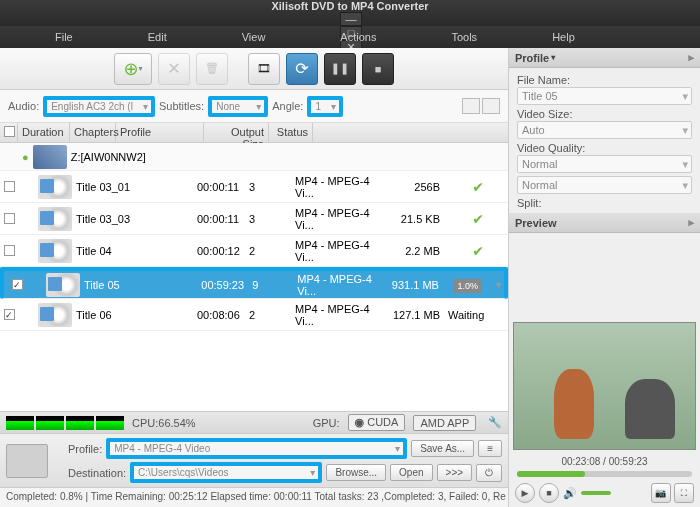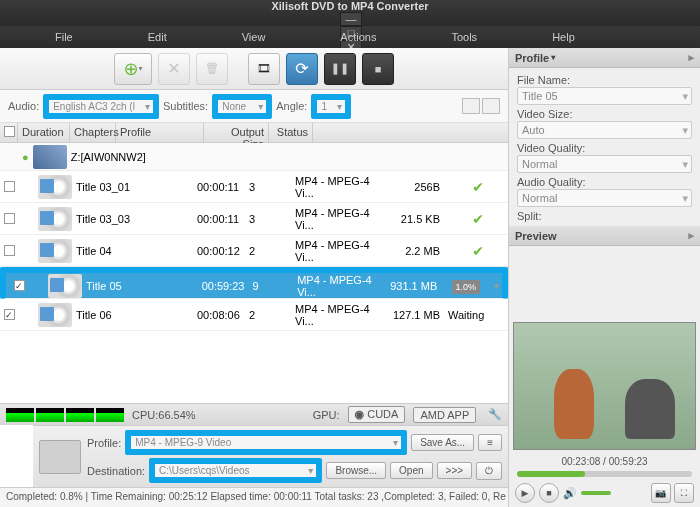--- a/index.html
+++ b/index.html
@@ -12,21 +12,21 @@
 .menubar span{margin-right:28px;cursor:pointer;padding-left:47px;}
 .main{display:flex;height:459px;}
 .left{width:508px;display:flex;flex-direction:column;background:#fff;}
 .right{width:192px;background:#efefef;border-left:1px solid #ccc;display:flex;flex-direction:column;}
 .toolbar{height:42px;background:linear-gradient(#fafafa,#e8e8e8);display:flex;align-items:center;justify-content:center;gap:6px;border-bottom:1px solid #ccc;}
 .tbtn{width:32px;height:32px;border:1px solid #bbb;border-radius:3px;background:linear-gradient(#fff,#e0e0e0);display:flex;align-items:center;justify-content:center;cursor:pointer;}
 .tbtn.lg{width:38px;}
 .tbtn.blue{background:linear-gradient(#5aa6d8,#3a7ab0);border-color:#2a6a9a;}
 .tbtn.dark{background:linear-gradient(#505050,#303030);border-color:#222;}
 .optbar{height:26px;display:flex;align-items:center;padding:16px 8px;gap:4px;border-bottom:1px solid #ddd;background:#f8f8f8;color:#666;}
-.sel{border:6px solid #0ea5e9;background:#f5f5f5;padding:1px 18px 1px 4px;border-radius:2px;color:#888;min-width:60px;font-size:10px;position:relative;}
+.sel{border:4px solid #0ea5e9;background:#f5f5f5;padding:1px 18px 1px 4px;border-radius:2px;color:#888;min-width:60px;font-size:10px;position:relative;}
 .sel::after{content:"▾";position:absolute;right:3px;color:#999;}
 .thead{height:20px;background:linear-gradient(#f0f0f0,#e0e0e0);display:flex;border-bottom:1px solid #ccc;font-size:10px;color:#444;}
 .thead>div{border-right:1px solid #ccc;padding:3px 4px;}
 .c-chk{width:18px;}
 .c-name{width:175px;}
 .c-dur{width:52px;}
 .c-chap{width:46px;}
 .c-prof{width:88px;}
 .c-size{width:65px;text-align:right;}
 .c-stat{width:44px;text-align:right;}
@@ -40,21 +40,21 @@
 .titleicon::before{content:"";position:absolute;left:2px;top:4px;width:14px;height:14px;background:#5a9ad5;border-radius:1px;}
 .chk{width:11px;height:11px;border:1px solid #999;background:#fff;}
 .chk.on::after{content:"✓";font-size:9px;color:#333;position:relative;top:-2px;}
 .status-ok{color:#6cbb3c;font-size:14px;}
 .status-pct{background:#888;color:#fff;font-size:9px;padding:2px 4px;border-radius:0;}
 .cpubar{height:22px;background:linear-gradient(#e8e8e8,#d8d8d8);display:flex;align-items:center;padding:0 6px;gap:8px;border-top:1px solid #ccc;font-size:10px;color:#555;}
 .cpugraph{display:flex;gap:2px;}
 .cpuc{width:28px;height:14px;background:#000;position:relative;overflow:hidden;}
 .cpuc::after{content:"";position:absolute;bottom:0;left:0;right:0;height:60%;background:linear-gradient(#0f0,#0a0);}
 .gpuchip{border:1px solid #999;padding:1px 6px;border-radius:2px;background:#f0f0f0;}
-.profbar{padding:4px 6px;background:linear-gradient(#f0f0f0,#e0e0e0);display:flex;align-items:center;gap:6px;border-top:1px solid #ccc;margin-left:33px;}
+.profbar{padding:4px 6px;background:linear-gradient(#f0f0f0,#e0e0e0);display:flex;align-items:center;gap:20px;border-top:1px solid #ccc;}
 .profbar .icon{width:42px;height:34px;background:#d0d0d0;border:1px solid #aaa;border-radius:2px;}
 .profbar .rows2{flex:1;display:flex;flex-direction:column;gap:3px;}
 .profbar .r{display:flex;align-items:center;gap:4px;font-size:10px;color:#555;}
 .btn{border:1px solid #aaa;background:linear-gradient(#fff,#e4e4e4);padding:2px 8px;border-radius:2px;color:#555;cursor:pointer;font-size:10px;}
 .statusbar{height:20px;background:#f4f4f4;border-top:1px solid #ccc;font-size:10px;color:#555;padding:3px 6px;white-space:nowrap;overflow:hidden;}
 .panelh{height:20px;background:linear-gradient(#e0e0e0,#d0d0d0);border-bottom:1px solid #bbb;display:flex;align-items:center;padding:0 6px;font-weight:bold;color:#444;}
 .panelh .arr{margin-left:auto;color:#888;}
 .propbody{padding:4px 8px;font-size:10px;color:#555;}
 .propbody .lbl{margin-top:2px;}
 .propbody .val{border:1px solid #ccc;background:#f8f8f8;padding:2px 4px;margin:1px 0 3px;border-radius:2px;color:#888;position:relative;}
@@ -239,21 +239,21 @@
   <span class="gpuchip"><b>◉ </b><span>CUDA</span></span>
   <span class="gpuchip"><span>AMD APP</span></span>
   <span style="margin-left:4px;">🔧</span>
 </div>
 
 <div class="profbar">
   <div class="icon"></div>
   <div class="rows2">
     <div class="r">
       <span>Profile:</span>
-      <span class="sel" style="flex:1;">MP4 - MPEG-9 Video</span>
+      <span class="sel" style="flex:1;">MP4 - MPEG-4 Video</span>
       <span class="btn">Save As...</span>
       <span class="btn">≡</span>
     </div>
     <div class="r">
       <span>Destination:</span>
       <span class="sel" style="flex:1;">C:\Users\cqs\Videos</span>
       <span class="btn">Browse...</span>
       <span class="btn">Open</span>
       <span class="btn">&gt;&gt;&gt;</span>
       <span class="btn">⏻</span>
@@ -271,21 +271,20 @@
         <span style="font-size:8px;margin-left:2px;">▾</span>
         <span class="arr">▸</span>
       </div>
   <div class="propbody">
     <div class="lbl">File Name:</div>
     <div class="val">Title 05</div>
     <div class="lbl">Video Size:</div>
     <div class="val">Auto</div>
     <div class="lbl">Video Quality:</div>
     <div class="val">Normal</div>
-    <div class="lbl">Audio Quality:</div>
     <div class="val">Normal</div>
     <div class="lbl">Split:</div>
   </div>
   <div class="panelh">
         <span>Preview</span>
         <span class="arr">▸</span>
       </div>
   <div class="preview">
     <div class="pvimg">
       <div class="goofy"></div>

